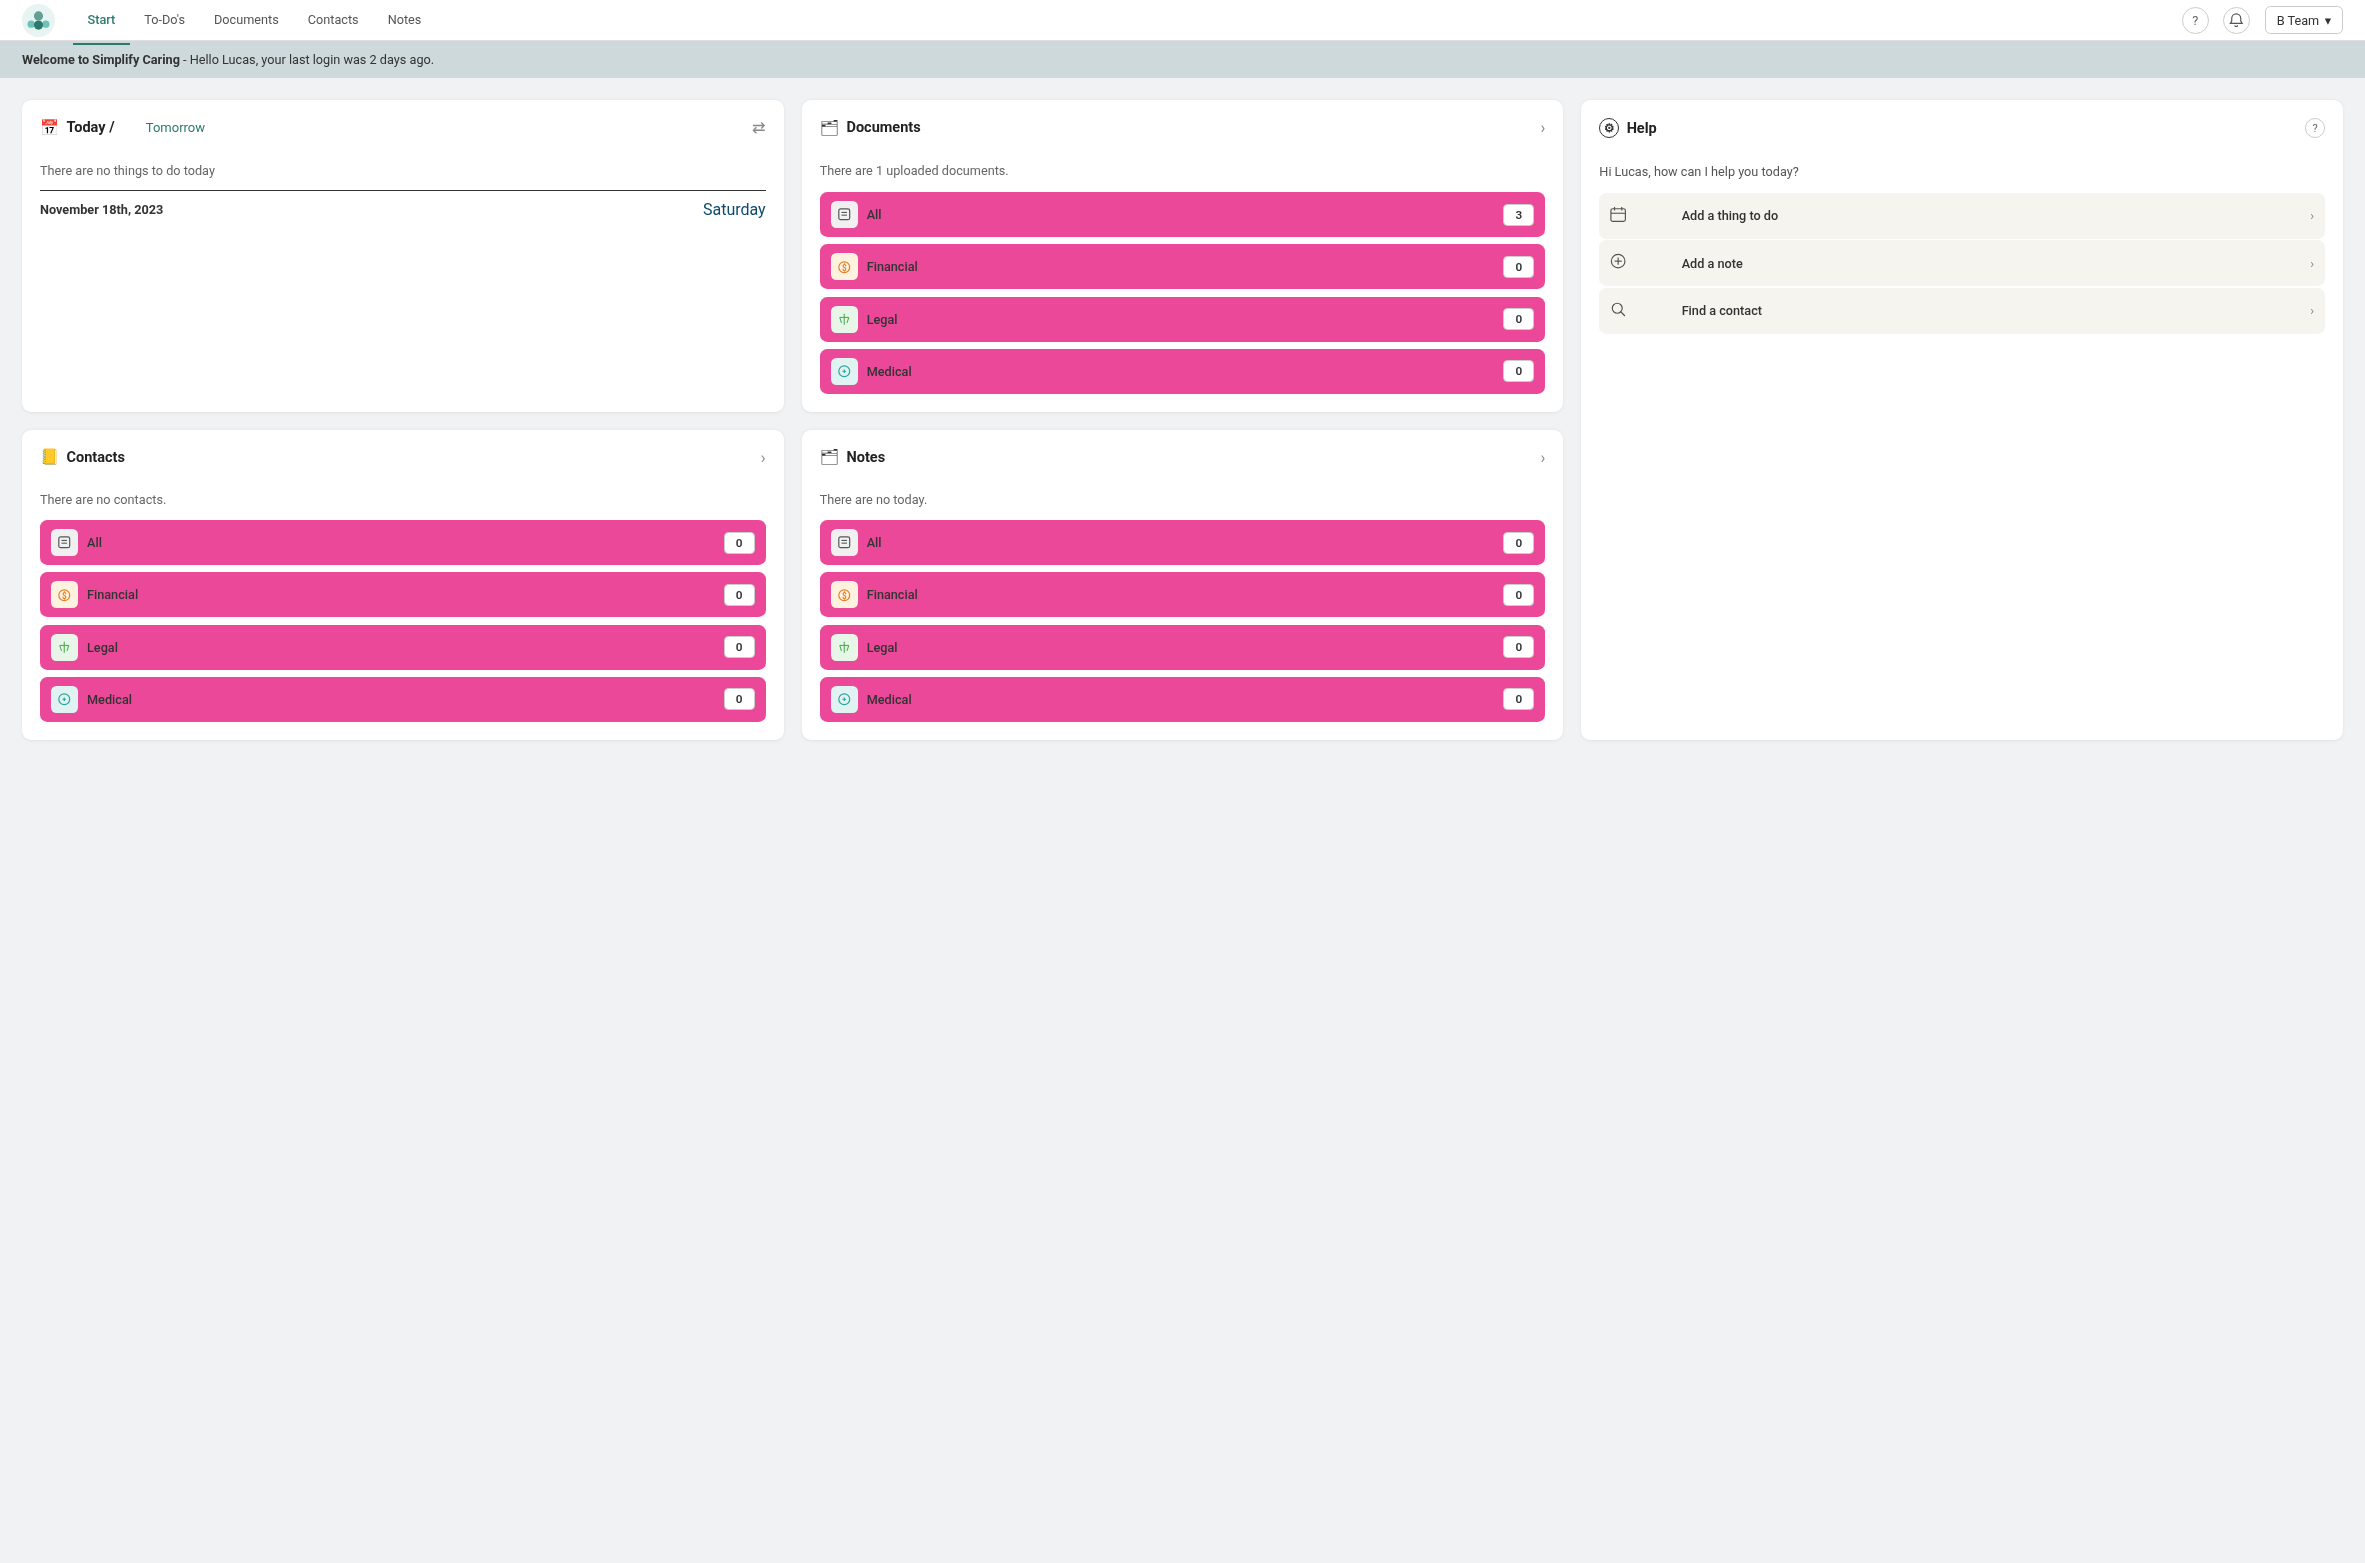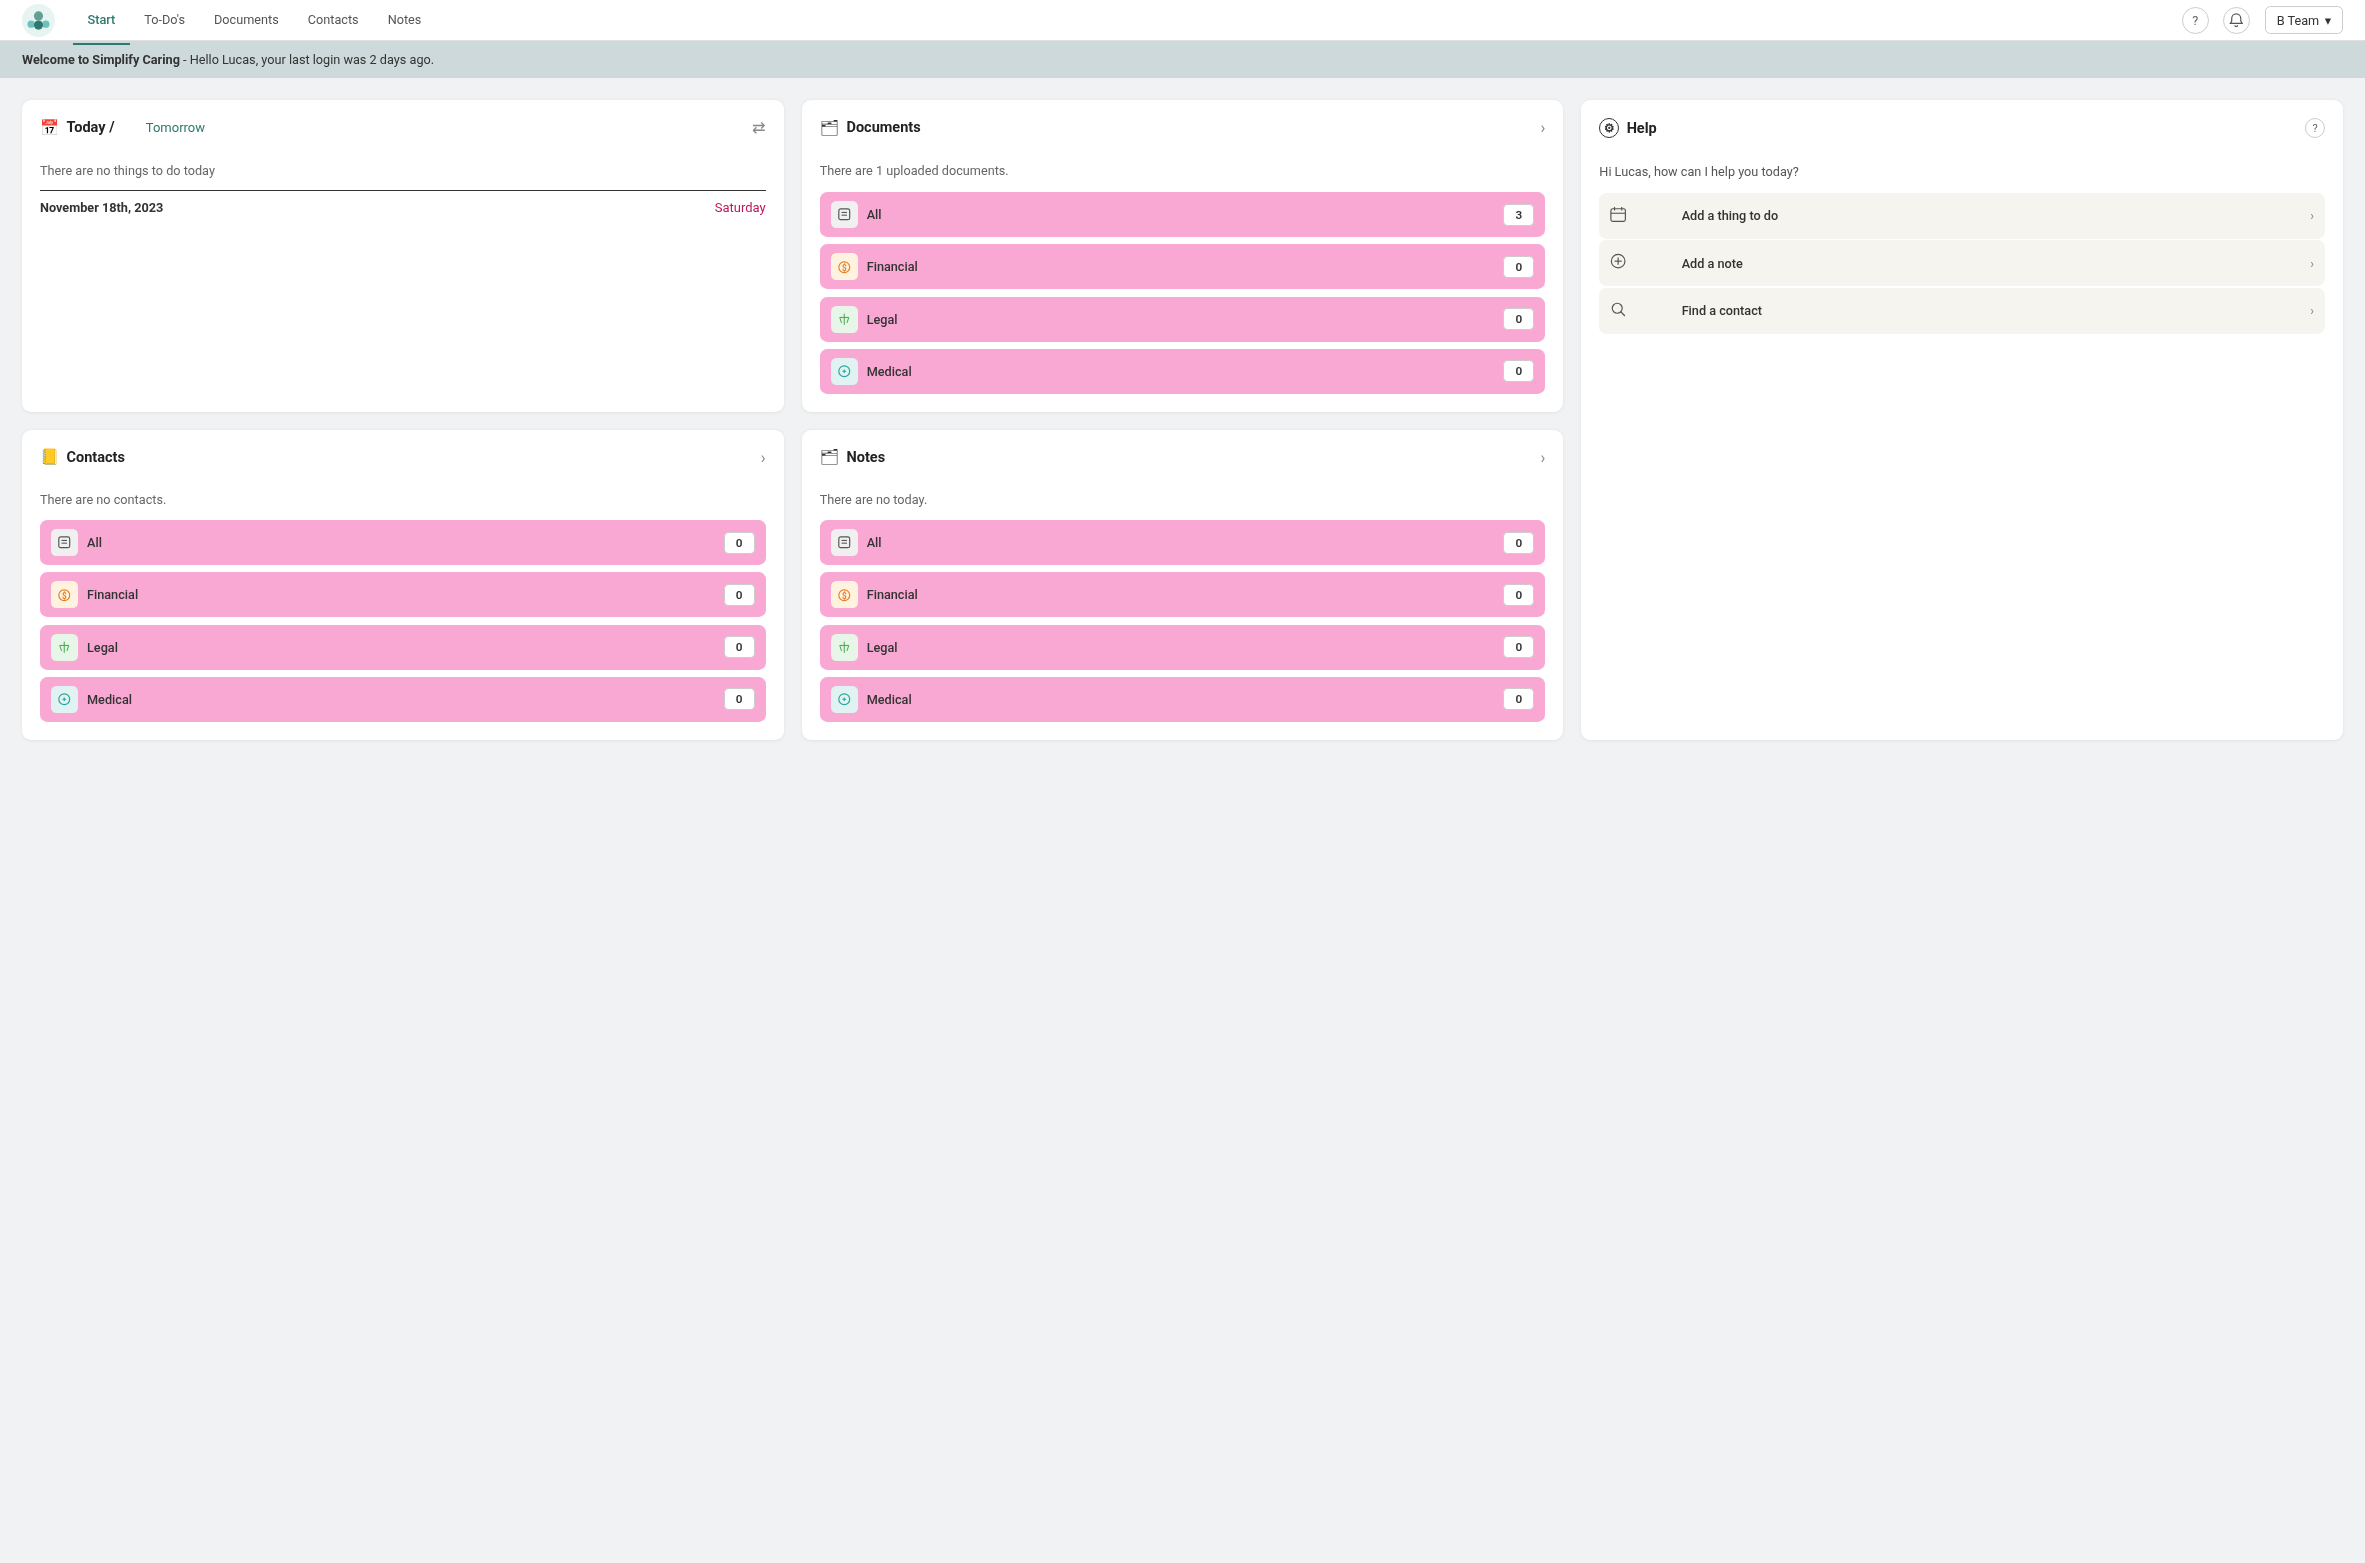--- a/index.html
+++ b/index.html
@@ -54,31 +54,31 @@
     .card-action-icon { color: #888; cursor: pointer; font-size: 16.3px; }
 
     
     .today-card { grid-column: 1; grid-row: 1; }
     .no-items-text { color: #666; font-size: 12.7px; margin-bottom: 12.7px; }
     .date-row {
       display: flex; justify-content: space-between; align-items: center;
       border-top: 1.4px solid #333; padding-top: 9px;
     }
     .date-label { font-weight: 700; font-size: 12.7px; }
-    .date-day { color: #be185d; font-size: 13px; }
+    .date-day { color: #0c4a6e; font-size: 16px; }
 
     
     .documents-card { grid-column: 2; grid-row: 1; }
     .uploaded-text { color: #666; font-size: 12.7px; margin-bottom: 14.5px; }
 
     
     .doc-list { display: flex; flex-direction: column; gap: 7.3px; }
     .doc-item {
       display: flex; align-items: center; justify-content: space-between;
-      padding: 9px 11px; background: #f9a8d4; border-radius: 7.3px; text-align: center;
+      padding: 9px 11px; background: #ec4899; border-radius: 7.3px; text-align: center;
     }
     .doc-item-left { display: flex; align-items: center; gap: 9px; }
     .doc-icon { width: 27px; height: 27px; border-radius: 5.4px; display: flex; align-items: center; justify-content: center; font-size: 14.5px; }
     .doc-icon.all { background: #f0f0f0; color: #555; }
     .doc-icon.financial { background: #fff3e0; color: #e67e22; }
     .doc-icon.legal { background: #e8f5e9; color: #4caf50; }
     .doc-icon.medical { background: #e0f2f1; color: #26a69a; }
     .doc-label { font-size: 12.7px; color: #333; font-weight: 500; }
     .count-badge {
       display: flex; align-items: center; justify-content: center;

